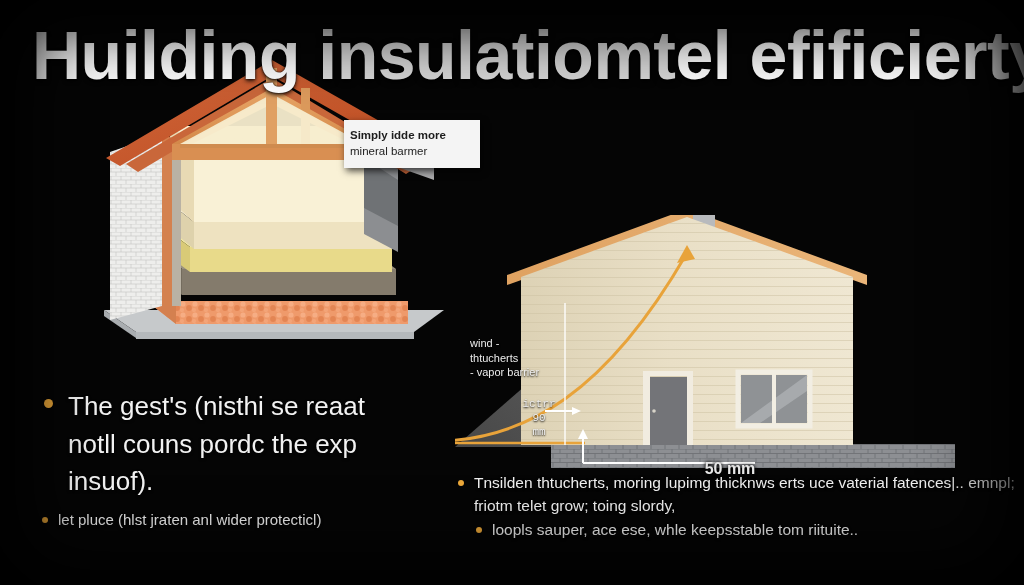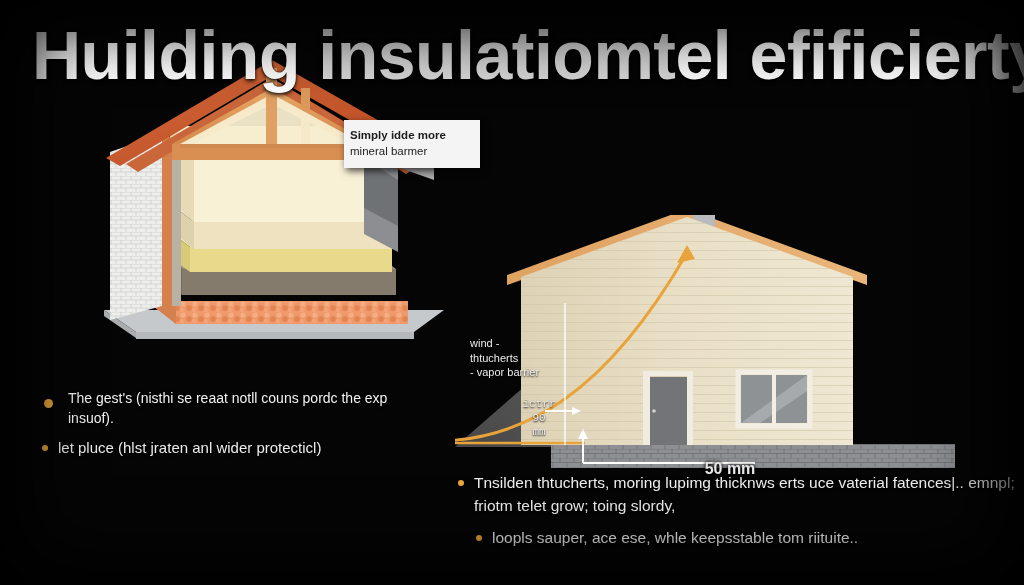--- a/index.html
+++ b/index.html
@@ -110,21 +110,21 @@
     text-shadow: 0 1px 3px rgba(0,0,0,0.9);
   }
   .bl-dot {
     position: absolute;
     border-radius: 50%;
     background: #eda93a;
   }
 
   #bullets-left { left: 34px; top: 388px; width: 380px; }
   #bullets-left .bl-main {
-    font-size: 14px;
+    font-size: 26px;
     line-height: 1.45;
     padding-left: 34px;
   }
   #bullets-left .bl-main .bl-dot {
     width: 9px; height: 9px; left: 10px; top: 11px;
   }
   #bullets-left .bl-sub {
     font-size: 15px;
     line-height: 1.4;
     padding-left: 24px;
@@ -142,21 +142,21 @@
     padding-left: 22px;
     color: #f0f0f0;
   }
   #bullets-right .bl-main .bl-dot {
     width: 6px; height: 6px; left: 6px; top: 8px;
   }
   #bullets-right .bl-sub {
     font-size: 15.5px;
     line-height: 1.46;
     padding-left: 40px;
-    margin-top: 10px;
+    margin-top: 2px;
     color: #f0f0f0;
   }
   #bullets-right .bl-sub .bl-dot {
     width: 6px; height: 6px; left: 24px; top: 8px;
   }
 </style>
 </head>
 <body>
 
 <div id="slide">

